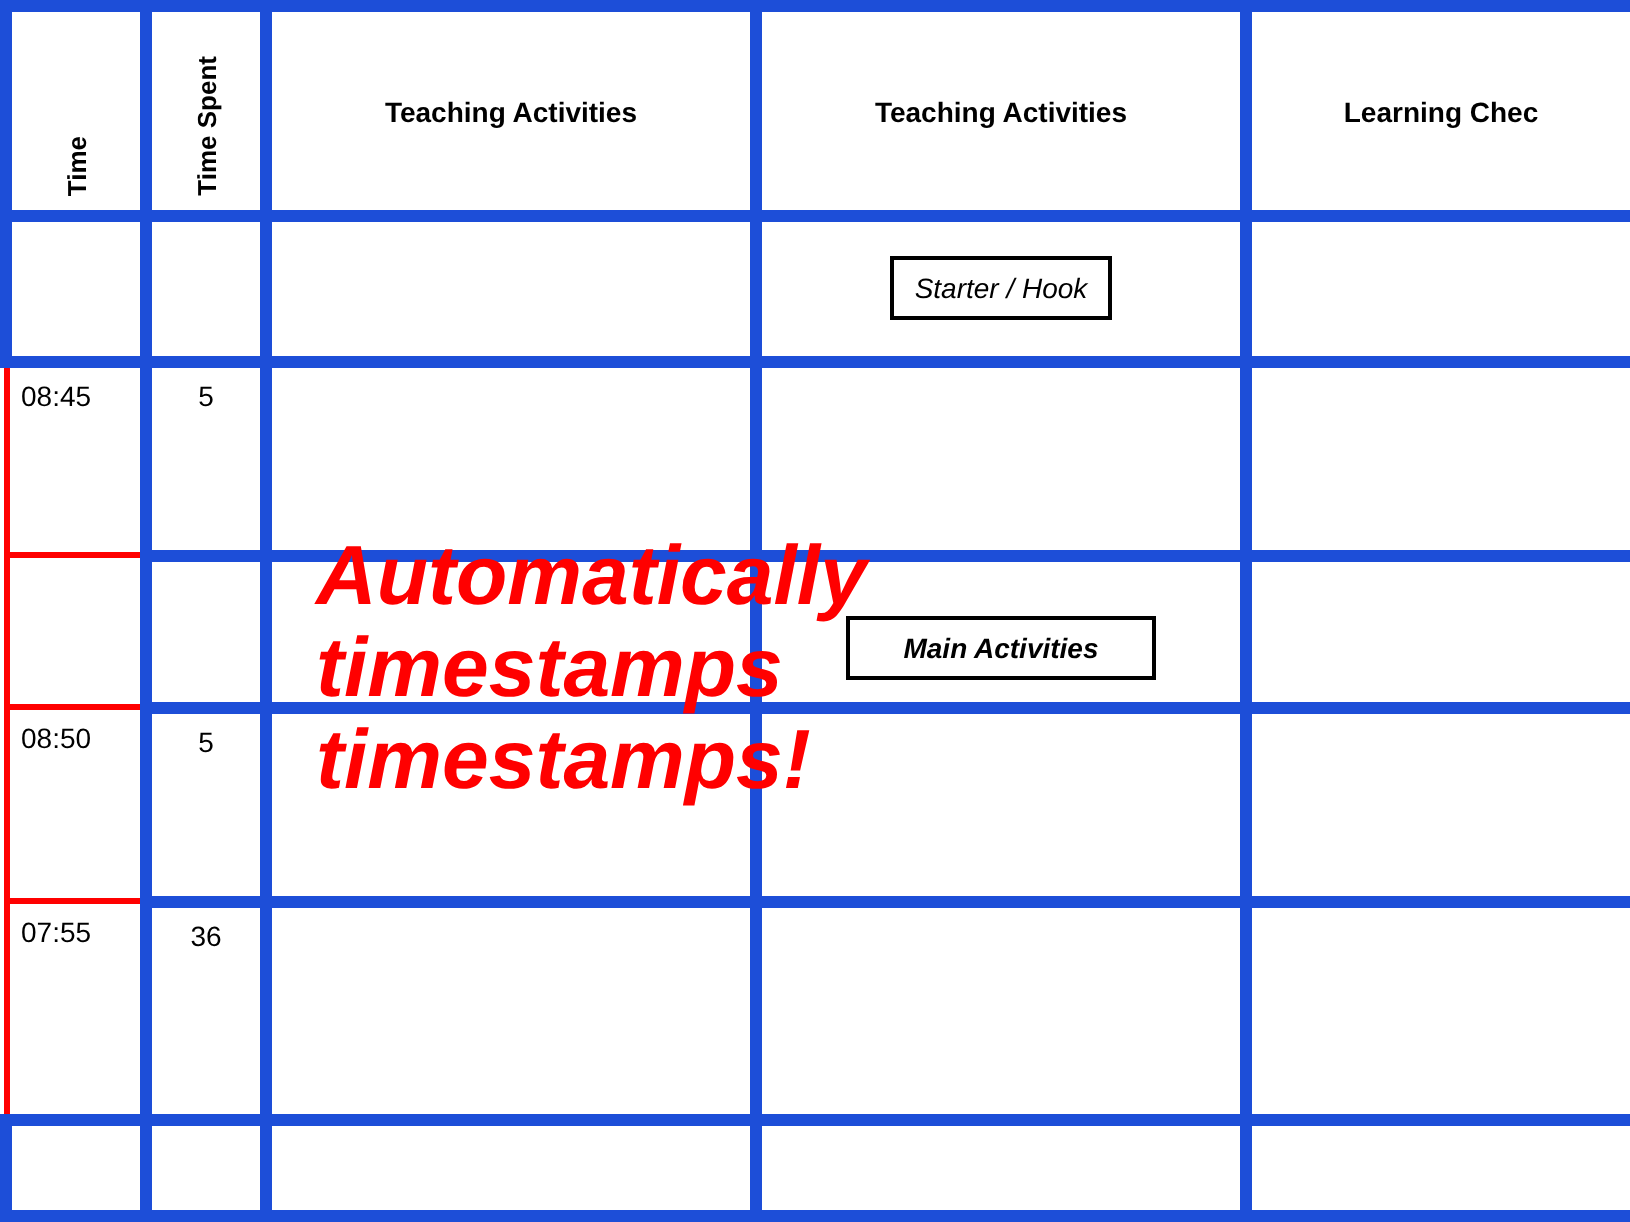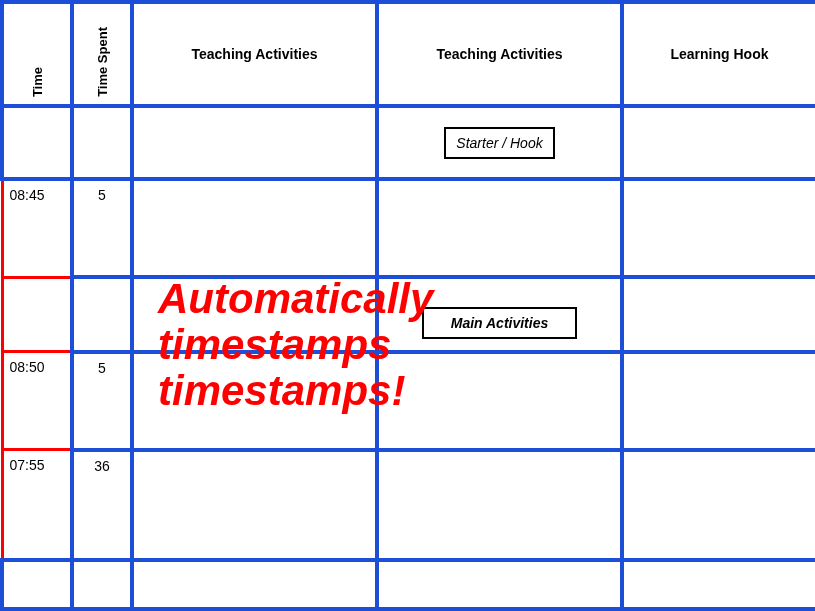--- a/index.html
+++ b/index.html
@@ -24,21 +24,21 @@
     }
 
     table {
       border-collapse: collapse;
       width: 100%;
       height: 100%;
       table-layout: fixed;
     }
 
     th, td {
-      border: 4px solid #1d4ed8;
+      border: 6px solid #1d4ed8;
       vertical-align: middle;
       padding: 4px 6px;
     }
 
     
     .col-time { width: 70px; }
     .col-time-spent { width: 60px; }
     .col-teaching { width: 245px; }
     .col-learning { width: 245px; }
     .col-check { width: 195px; }
@@ -153,21 +153,21 @@
         <th class="header-rotated">
           <span class="rotated-text">Time Spent</span>
         </th>
         <th class="header-cell">
           <span>Teaching Activities</span>
         </th>
         <th class="header-cell">
           <span>Teaching Activities</span>
         </th>
         <th class="header-cell">
-          <span>Learning Hook</span>
+          <span>Learning Chec</span>
         </th>
       </tr>
 
       <tr class="row-starter">
         <td class="empty-cell"></td>
         <td class="empty-cell"></td>
         <td class="empty-cell"></td>
         <td class="section-label-cell">
           <span class="section-box">Starter / Hook</span>
         </td>
@@ -225,20 +225,20 @@
       <tr class="row-bottom">
         <td class="empty-cell"></td>
         <td class="empty-cell"></td>
         <td class="empty-cell"></td>
         <td class="empty-cell"></td>
         <td class="empty-cell"></td>
       </tr>
     </tbody>
   </table>
 
-  <div style="position: absolute; top: 266px; left: 148px; pointer-events: none; z-index: 10;">
+  <div style="position: absolute; top: 255px; left: 148px; pointer-events: none; z-index: 10;">
     <div class="auto-calc-text">
       <div>Automatically</div>
       <div>timestamps</div>
       <div>timestamps!</div>
     </div>
   </div>
 </div>
 
 </body></html>

